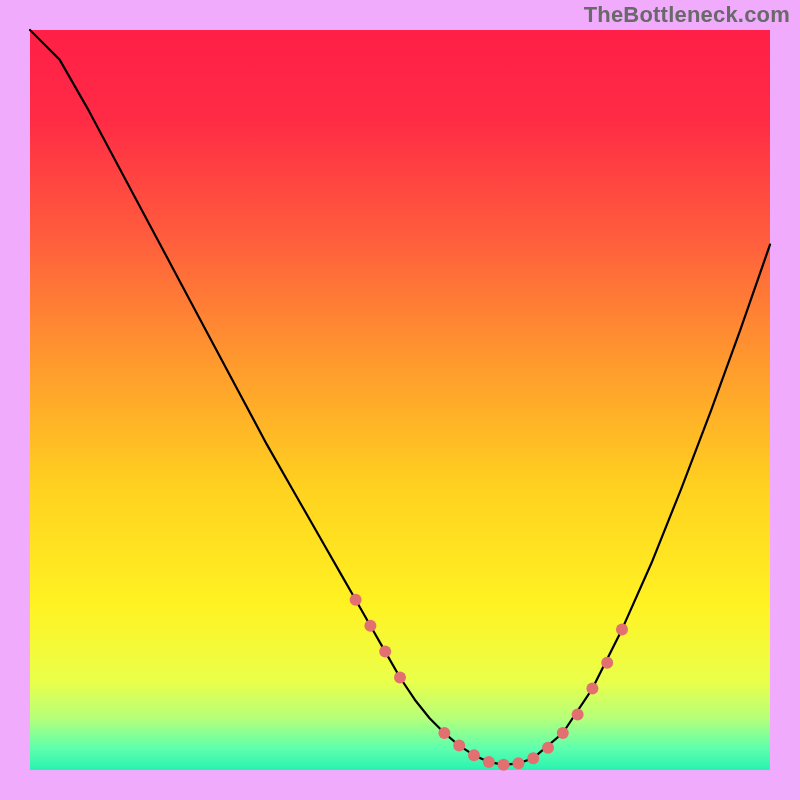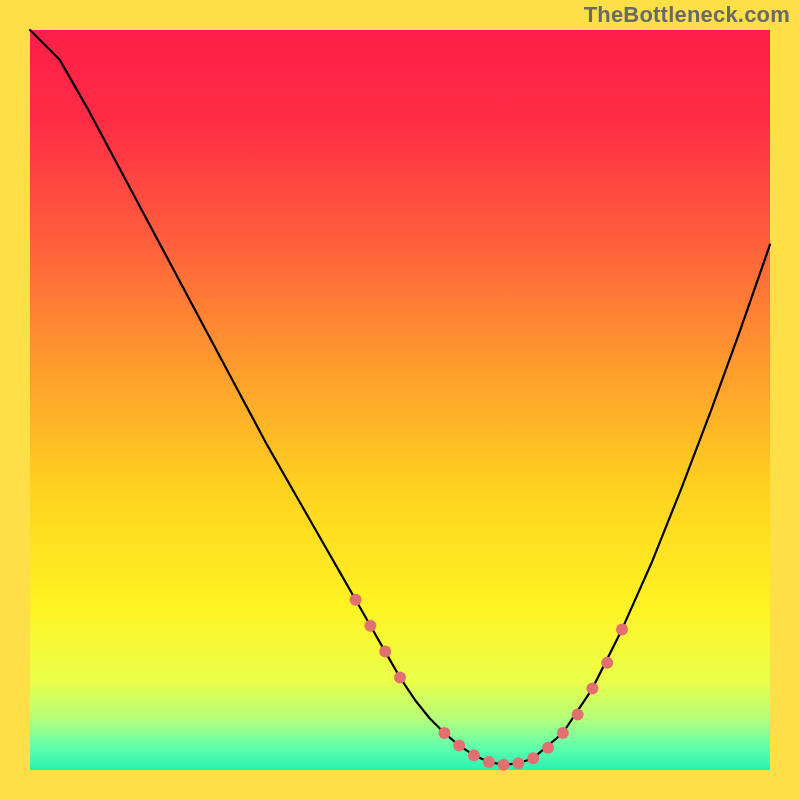--- a/index.html
+++ b/index.html
@@ -7,21 +7,21 @@
     padding: 0;
     width: 800px;
     height: 800px;
     background: #000;
     overflow: hidden;
   }
   .stage {
     position: relative;
     width: 800px;
     height: 800px;
-    background: #fde047;
+    background: #f0abfc;
   }
   .watermark {
     position: absolute;
     top: 2px;
     right: 10px;
     font-family: Arial, Helvetica, sans-serif;
     font-size: 22px;
     font-weight: 600;
     color: #696969;
     letter-spacing: 0.2px;

